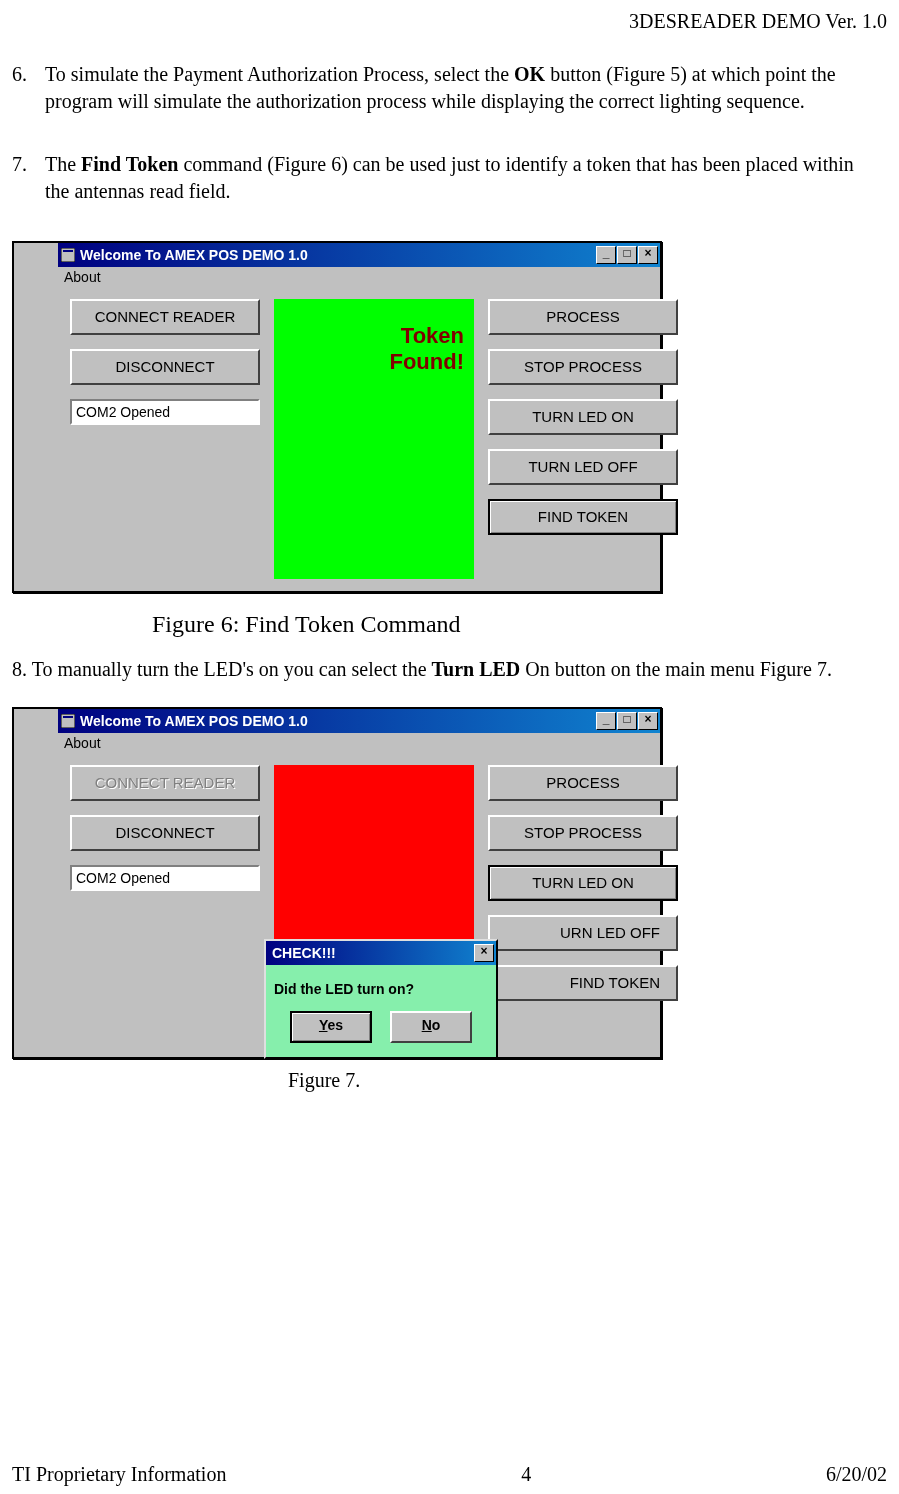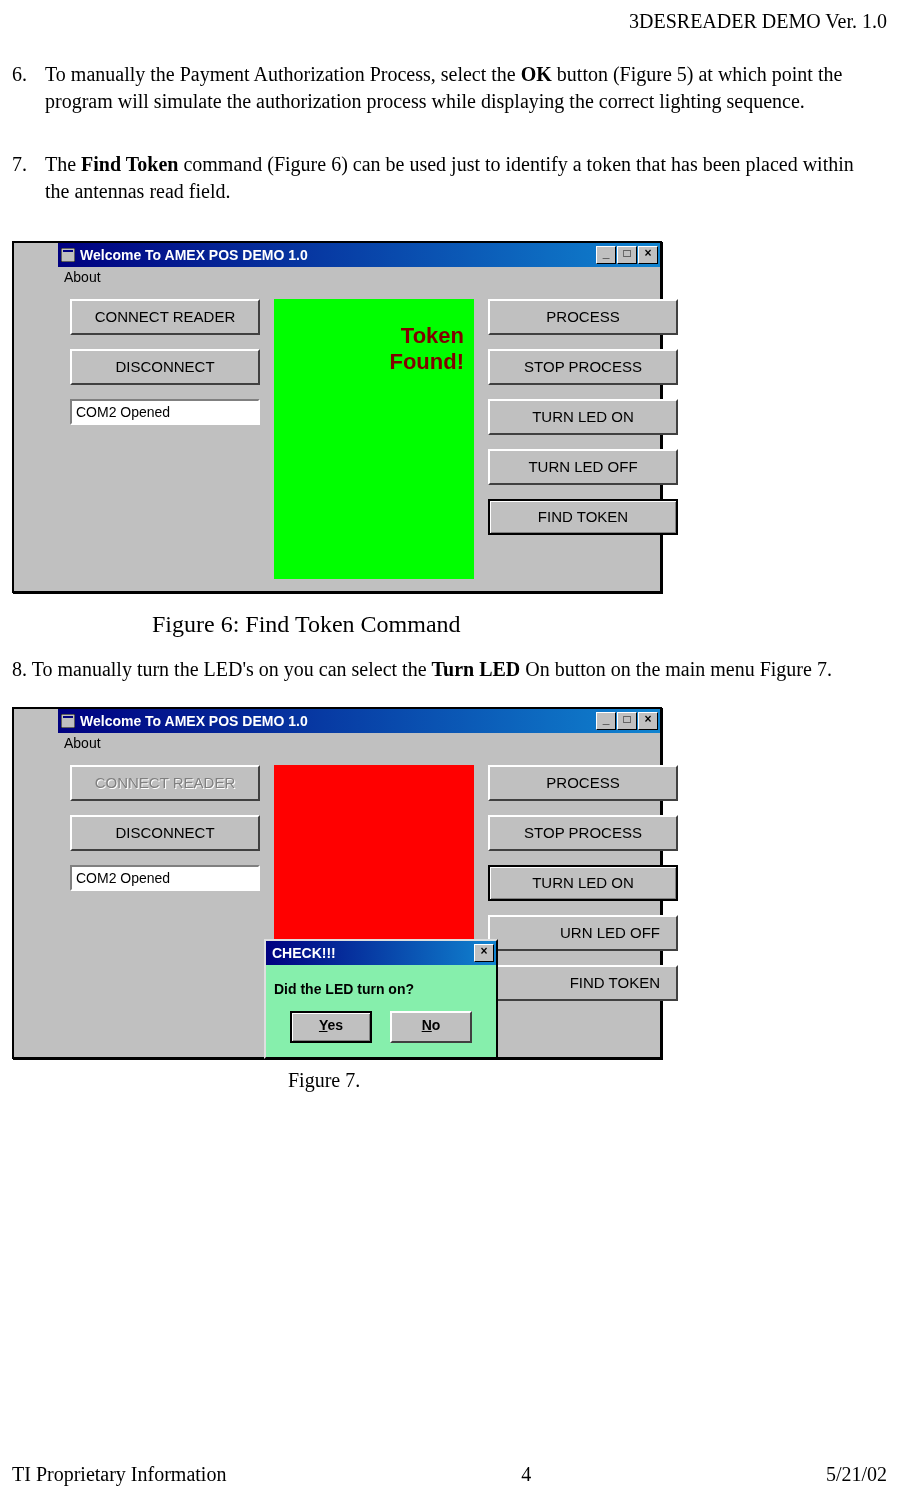--- a/index.html
+++ b/index.html
@@ -226,21 +226,21 @@
 </style>
 </head>
 <body>
 
 <div class="page">
   <div class="hdr">3DESREADER DEMO Ver. 1.0</div>
 
   <div class="list-item">
     <span class="num">6.</span>
     <span class="li-body">
-      <span>To manually the Payment Authorization Process, select the </span><span class="bold">OK</span><span> button (Figure 5) at which point the program will simulate the authorization process while displaying the correct lighting sequence.</span>
+      <span>To simulate the Payment Authorization Process, select the </span><span class="bold">OK</span><span> button (Figure 5) at which point the program will simulate the authorization process while displaying the correct lighting sequence.</span>
     </span>
   </div>
 
   <div class="list-item">
     <span class="num">7.</span>
     <span class="li-body">
       <span>The </span><span class="bold">Find Token</span><span> command (Figure 6) can be used just to identify a token that has been placed within the antennas read field.</span>
     </span>
   </div>
 
@@ -339,15 +339,15 @@
         <div class="dlg-btn"><span class="ul">N</span><span>o</span></div>
       </div>
     </div>
   </div>
 
   <div class="caption7">Figure 7.</div>
 
   <div class="footer">
     <span>TI Proprietary Information</span>
     <span>4</span>
-    <span>5/21/02</span>
+    <span>6/20/02</span>
   </div>
 </div>
 
 </body></html>

